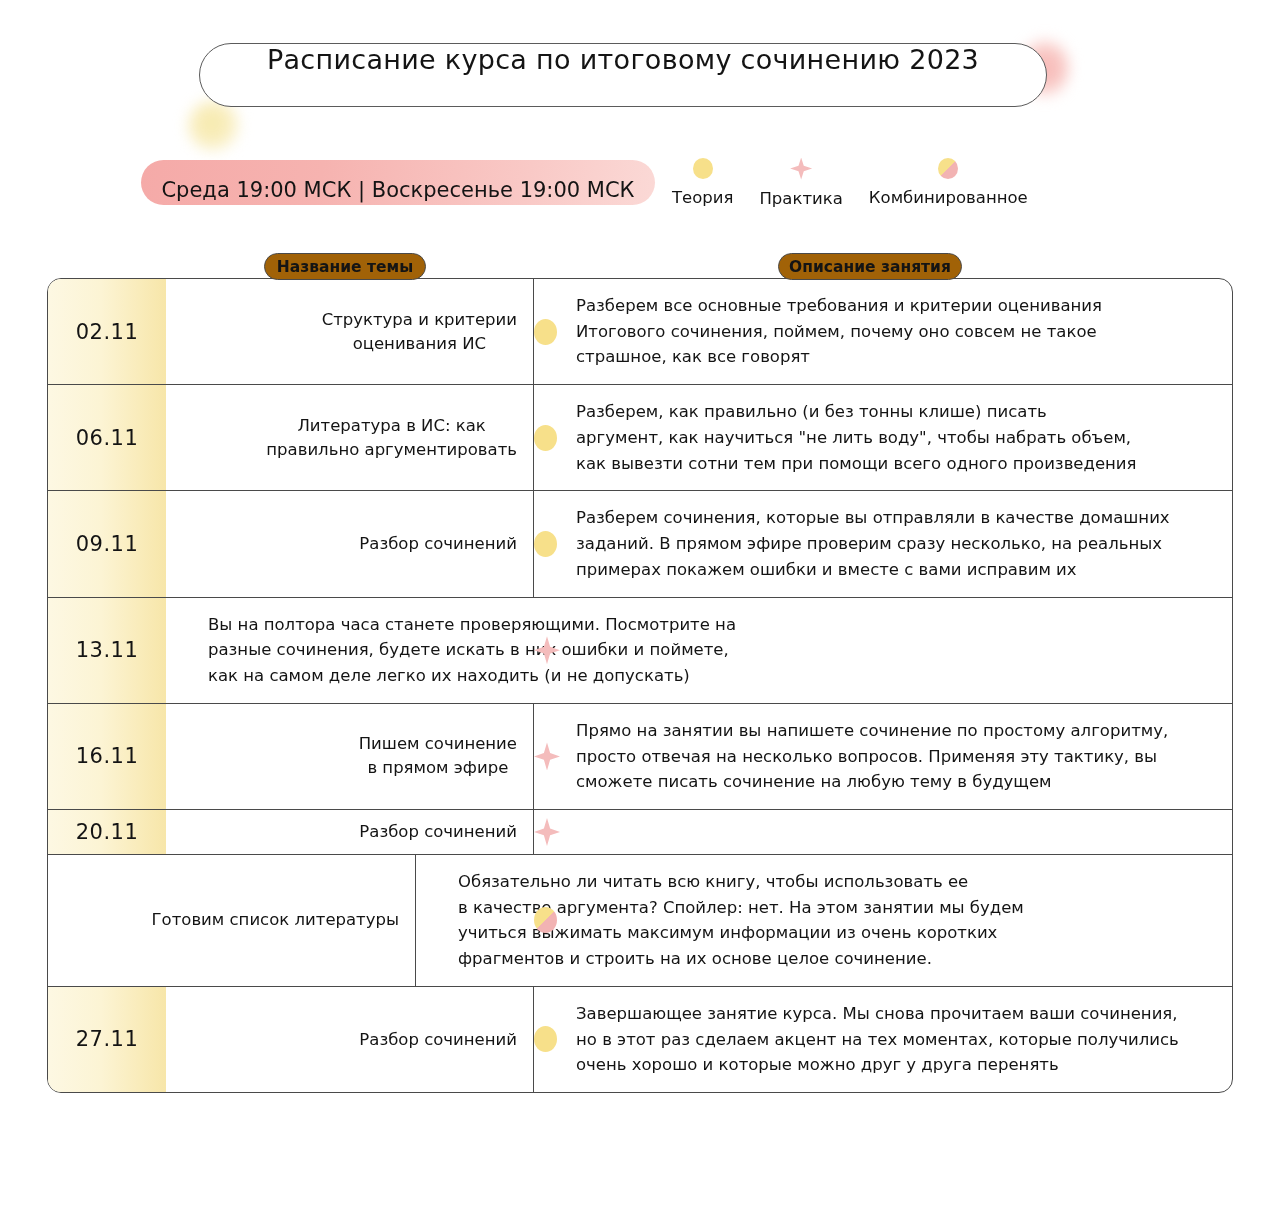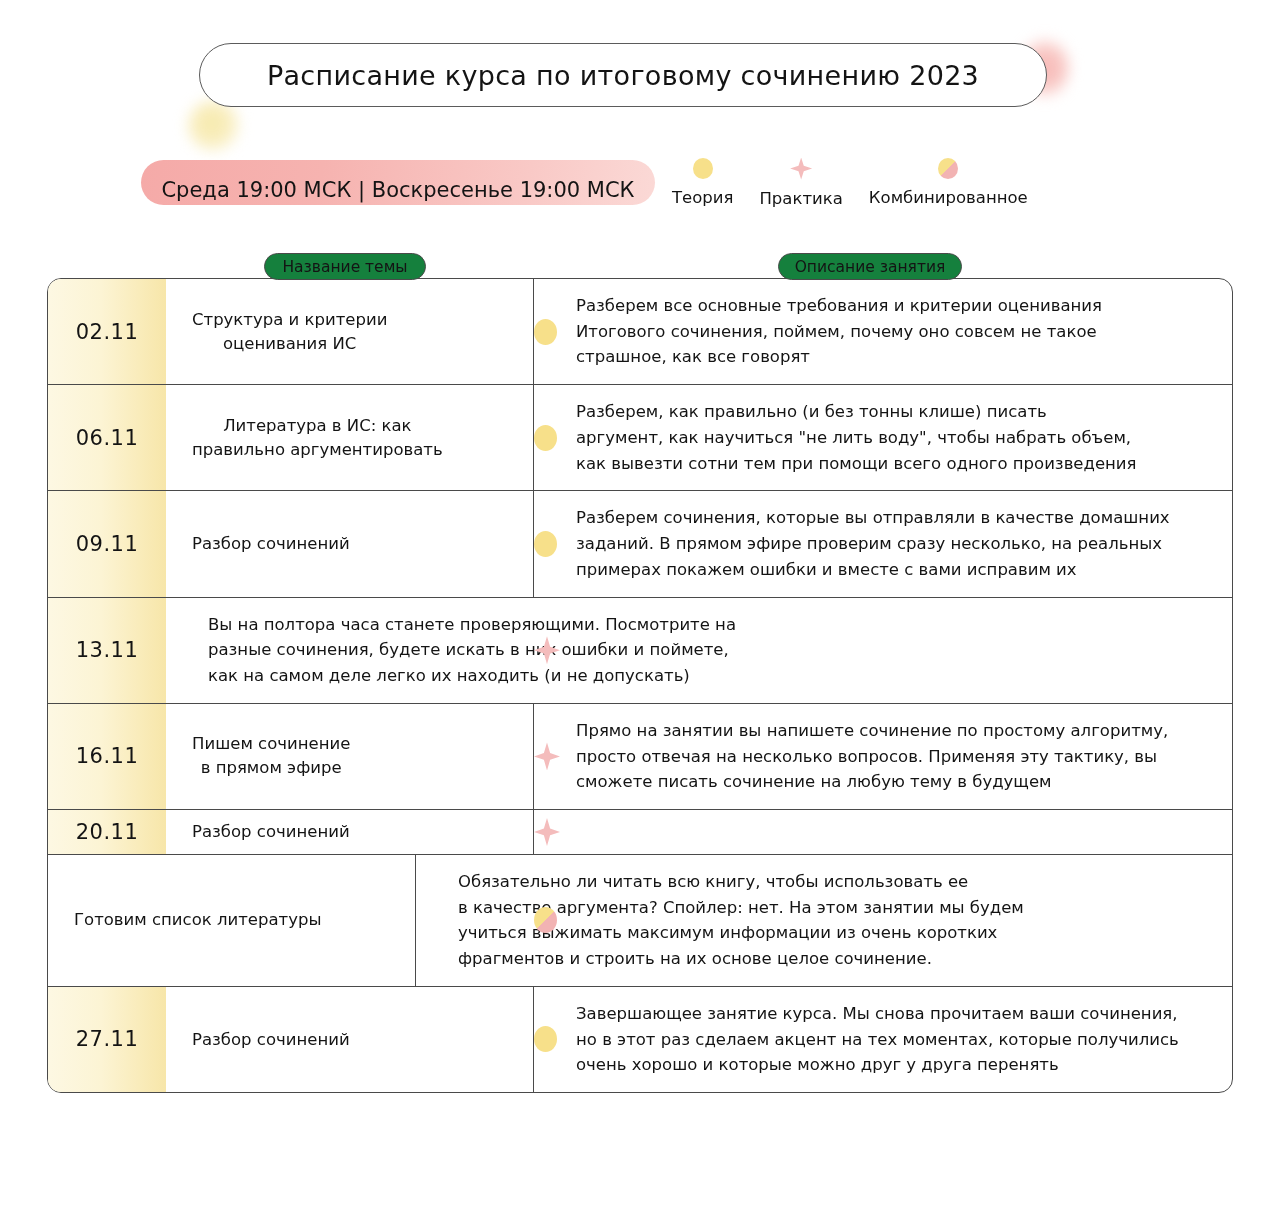--- a/index.html
+++ b/index.html
@@ -47,21 +47,21 @@
     position: absolute;
     left: 199px;
     top: 11px;
     width: 848px;
     height: 64px;
     box-sizing: border-box;
     border: 1.6px solid #5b5b5b;
     border-radius: 34px;
     background: #ffffff;
     display: flex;
-    align-items: center;
+    align-items: flex-start;
     justify-content: center;
   }
   .title-text {
     font-size: 27px;
     letter-spacing: 0.3px;
     color: #141414;
     white-space: nowrap;
   }
 
   
@@ -132,25 +132,26 @@
     background: linear-gradient(135deg, #f7e08a 0%, #f7e08a 49%, #f2b3b3 51%, #f2b3b3 100%);
   }
 
   
   .col-head {
     position: absolute;
     height: 27px;
     box-sizing: border-box;
     border: 1.5px solid #4a4a4a;
     border-radius: 14px;
-    background: #15803d;
+    background: #a16207;
     display: flex;
     align-items: center;
     justify-content: center;
     z-index: 5;
+    font-weight: bold;
   }
   .col-head span {
     font-size: 15.5px;
     color: #141414;
     white-space: nowrap;
   }
   .col-head-theme { left: 264px; top: 253px; width: 162px; }
   .col-head-desc  { left: 778px; top: 253px; width: 184px; }
 
   
@@ -185,22 +186,22 @@
     font-size: 21px;
     color: #141414;
     letter-spacing: 0.5px;
   }
 
   .cell-theme {
     flex: 0 0 368px;
     width: 368px;
     display: flex;
     align-items: center;
-    justify-content: flex-start;
-    padding: 10px 26px;
+    justify-content: flex-end;
+    padding: 10px 16px;
     box-sizing: border-box;
     border-right: 1.2px solid #4a4a4a;
   }
   .theme-text {
     font-size: 16.5px;
     line-height: 1.45;
     text-align: center;
     color: #141414;
   }
 

